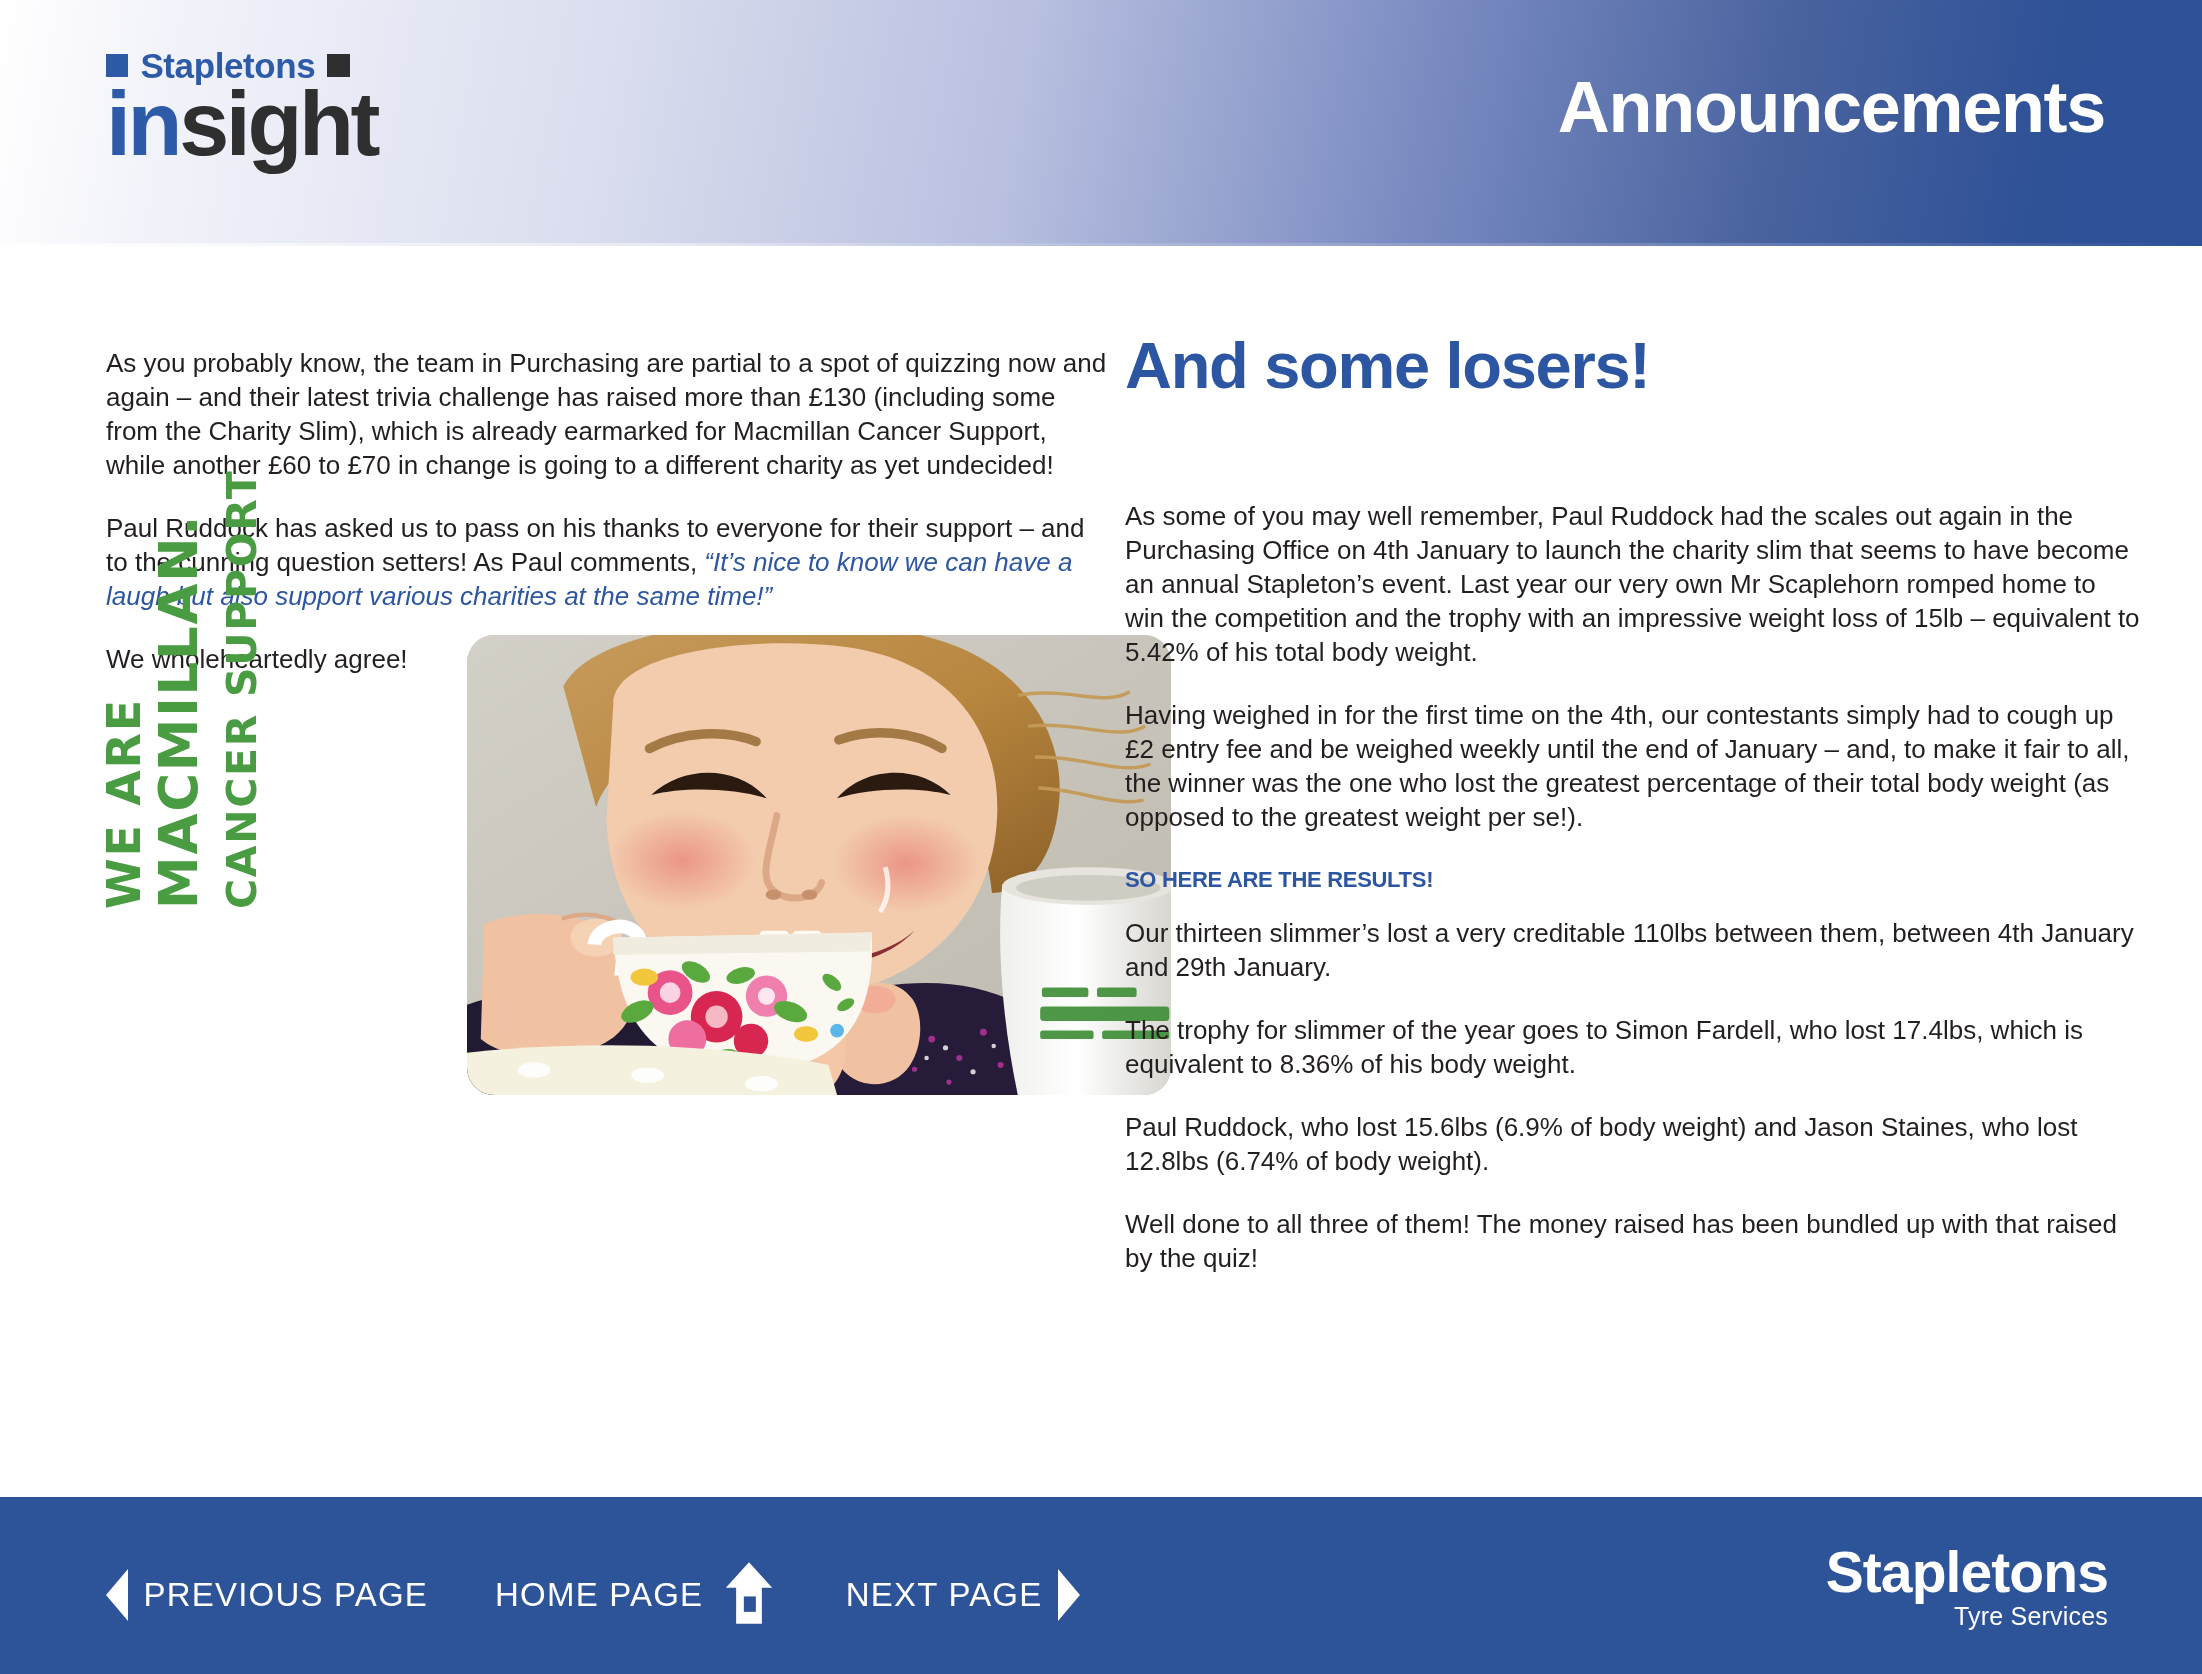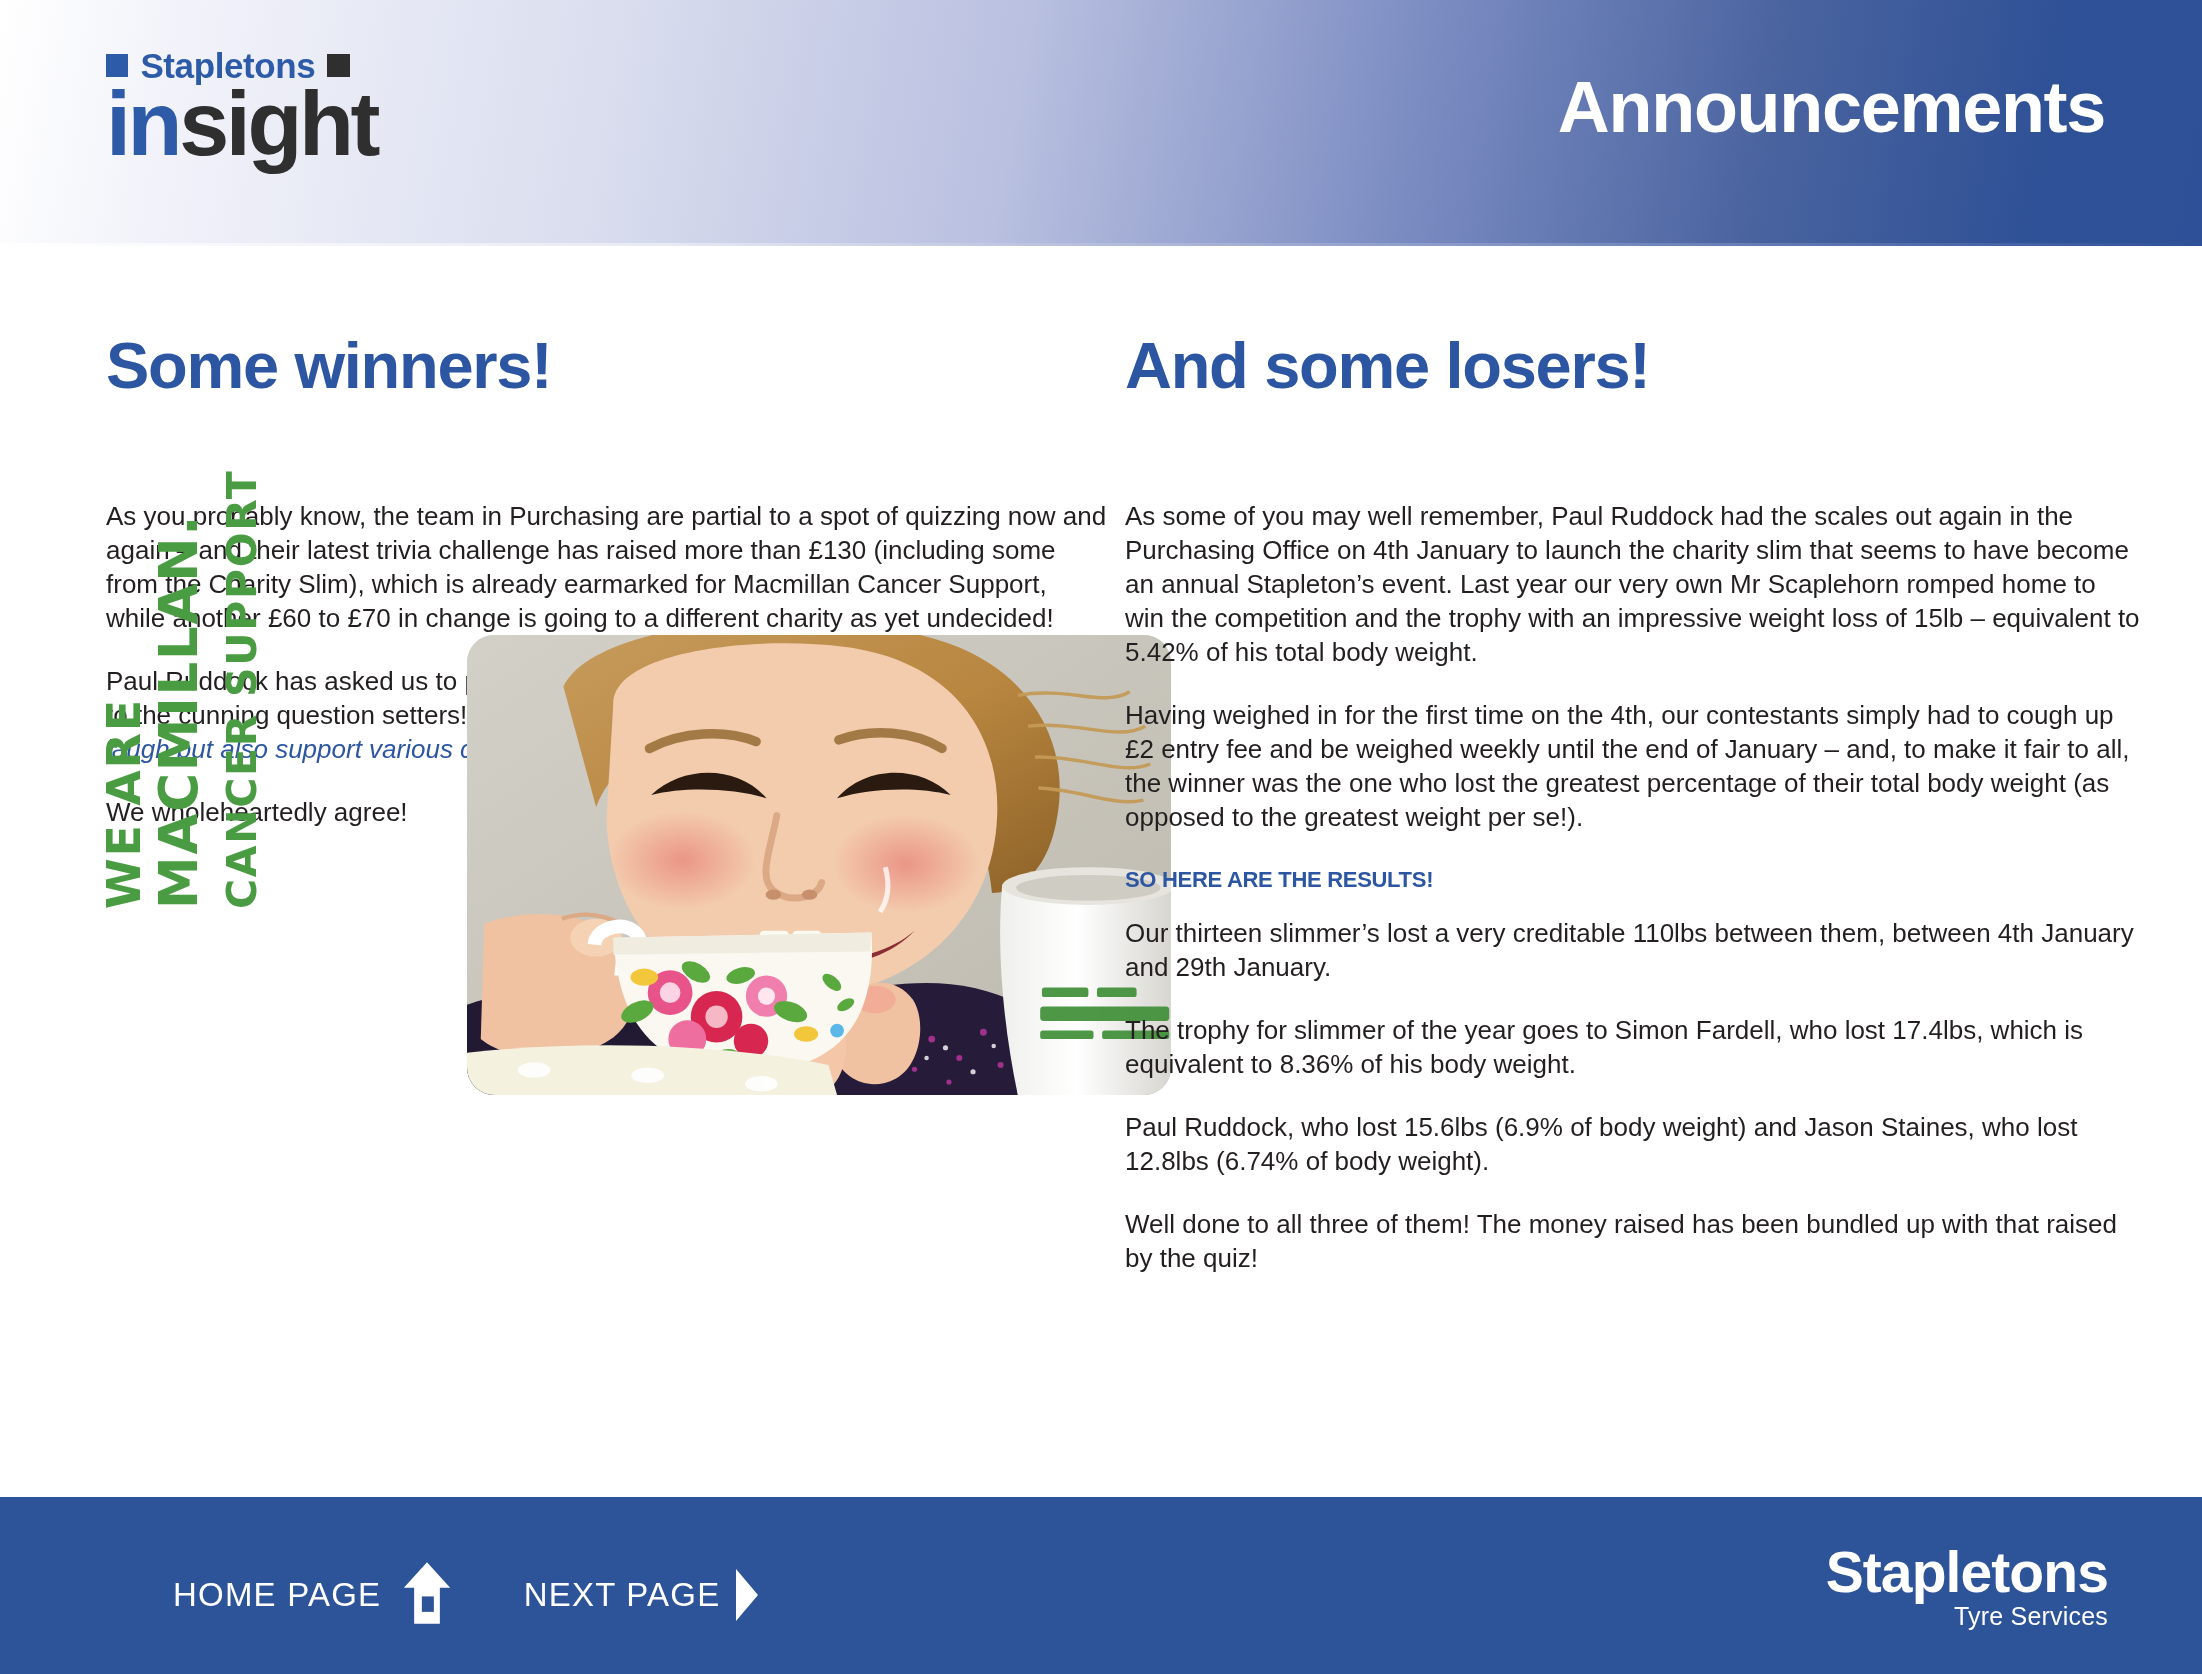--- a/index.html
+++ b/index.html
@@ -151,21 +151,20 @@
       <span class="sq-dark"></span>
     </div>
     <div class="logo-insight"><span class="logo-in">in</span><span class="logo-sight">sight</span></div>
   </div>
   <div class="announcements">Announcements</div>
 </div>
 
 <div class="content">
 
   <div class="col col-left">
-    <h2 class="section-title">Some winners!</h2>
 
     <p class="body body-start">As you probably know, the team in Purchasing are partial to a spot of quizzing now and again – and their latest trivia challenge has raised more than £130 (including some from the Charity Slim), which is already earmarked for Macmillan Cancer Support, while another £60 to £70 in change is going to a different charity as yet undecided!</p>
 
     <p class="body"><span>Paul Ruddock has asked us to pass on his thanks to everyone for their support – and to the cunning question setters! As Paul comments, </span><span class="quote">“It’s nice to know we can have a laugh but also support various charities at the same time!”</span></p>
 
     <p class="body">We wholeheartedly agree!</p>
 
     <div class="macmillan">
       <span class="mac-line mac-we">WE ARE</span>
       <span class="mac-line mac-mac">MACMILLAN.</span>
@@ -327,20 +326,24 @@
 
     <p class="body">Paul Ruddock, who lost 15.6lbs (6.9% of body weight) and Jason Staines, who lost 12.8lbs (6.74% of body weight).</p>
     <p class="body">Well done to all three of them! The money raised has been bundled up with that raised by the quiz!</p>
   </div>
 
 </div>
 
 <div class="footer">
   <div class="nav">
 
+    <div class="nav-item">
+      <span class="tri-left"></span>
+      <span class="nav-label">PREVIOUS PAGE</span>
+    </div>
 
     <span class="gap1"></span>
 
     <div class="nav-item">
       <span class="nav-label">HOME PAGE</span>
       <span class="home-icon">
         <svg width="60" height="62" viewBox="0 0 70 72">
           <polygon points="35,0 62,30 50,30 50,72 20,72 20,30 8,30" fill="#ffffff"></polygon>
           <rect x="29" y="40" width="14" height="18" fill="#2d5399"></rect>
         </svg>

